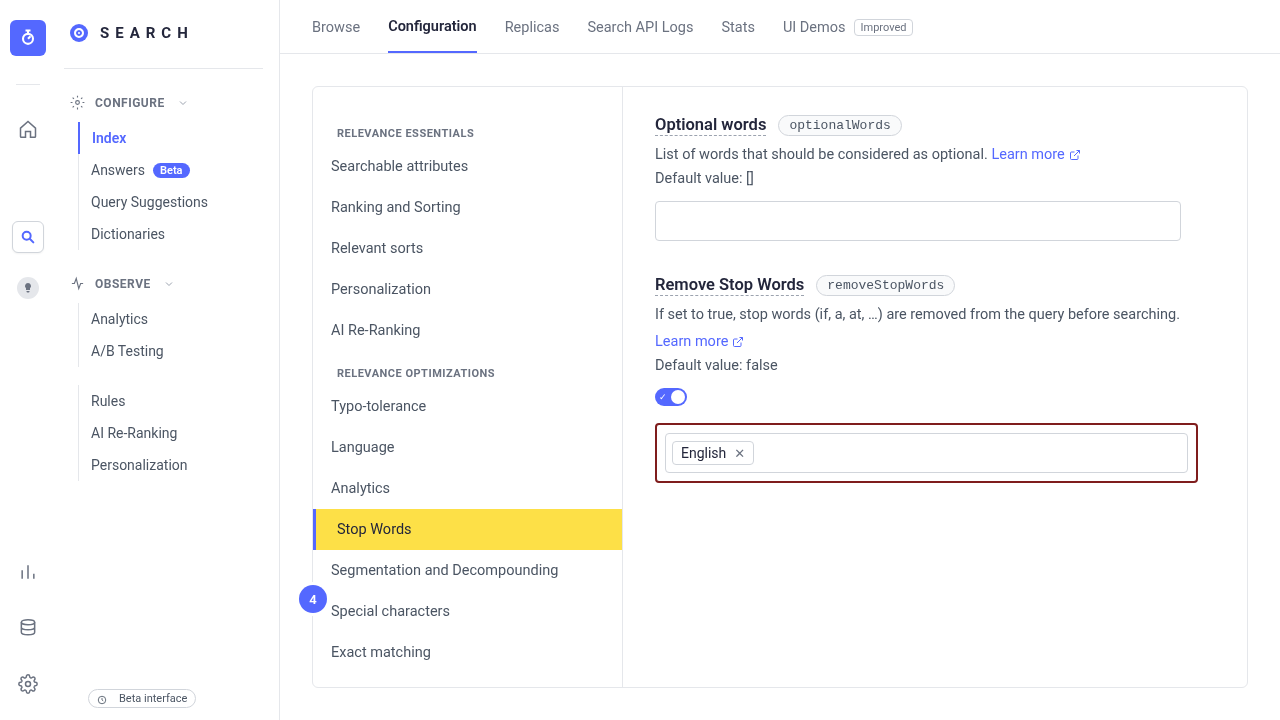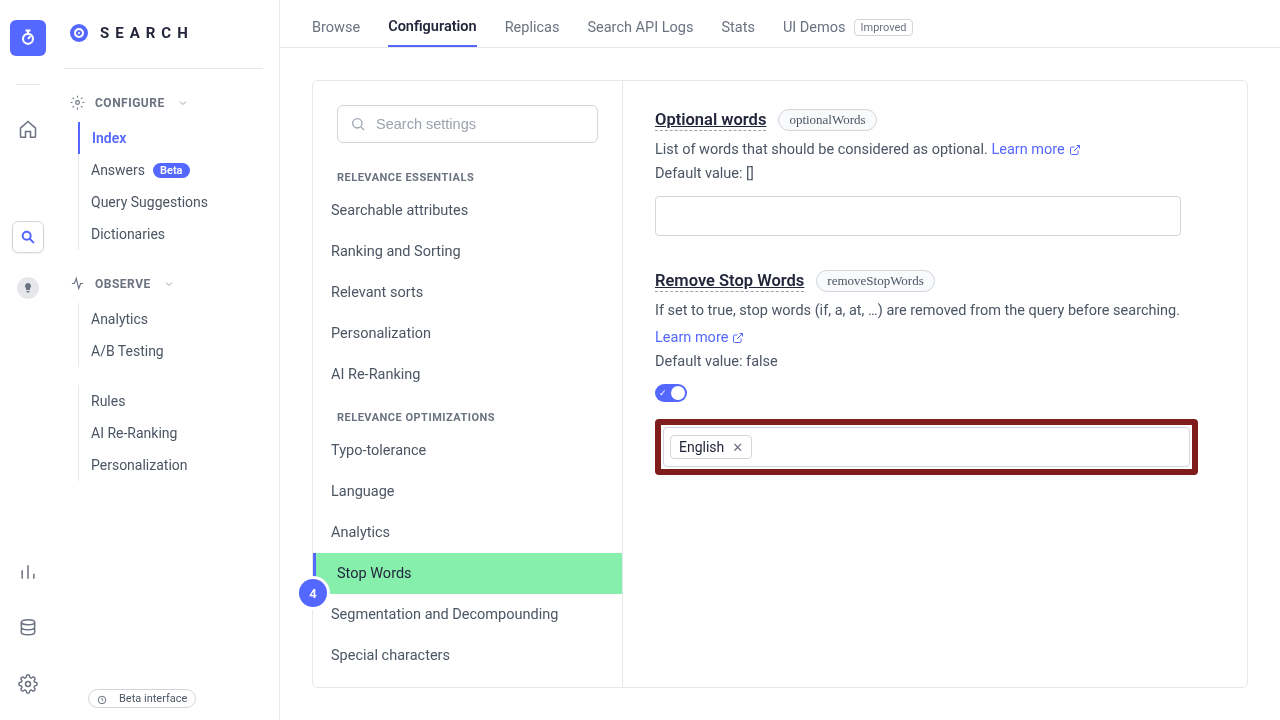--- a/index.html
+++ b/index.html
@@ -28,49 +28,49 @@
 .group-items { border-left: 1px solid #e5e7eb; margin: 4px 0 18px 14px; }
 .group-items .nav-item { display: flex; align-items: center; gap: 8px; padding: 8px 12px; color: #4b5563; cursor: pointer; font-size: 14px; }
 .group-items .nav-item.active { color: #5468ff; font-weight: 600; border-left: 2px solid #5468ff; margin-left: -1px; }
 .badge-beta { background: #5468ff; color: #fff; font-size: 11px; padding: 1px 7px; border-radius: 10px; font-weight: 600; }
 .sidebar .footer { margin-top: auto; padding: 8px 0 0 24px; }
 .beta-pill { display: inline-flex; align-items: flex-end; gap: 12px; border: 1px solid #d1d5db; border-radius: 12px; padding: 2px 8px; font-size: 11px; color: #4b5563; }
 
 
 .main { flex: 1; display: flex; flex-direction: column; }
 .tabs { display: flex; align-items: center; gap: 28px; padding: 18px 32px 0; border-bottom: 1px solid #e5e7eb; }
-.tab { color: #6b7280; padding-bottom: 10px; cursor: pointer; font-size: 14.5px; display: flex; align-items: flex-end; gap: 8px; }
+.tab { color: #6b7280; padding-bottom: 16px; cursor: pointer; font-size: 14.5px; display: flex; align-items: flex-end; gap: 8px; }
 .tab.active { color: #23263b; font-weight: 600; border-bottom: 2px solid #5468ff; }
 .tab .badge-improved { border: 1px solid #d1d5db; border-radius: 4px; padding: 1px 6px; font-size: 11px; color: #6b7280; }
 
 .content { flex: 1; padding: 32px; overflow: hidden; }
 .panel { display: flex; border: 1px solid #e5e7eb; border-radius: 6px; height: 100%; }
 
 .settings-nav { width: 310px; border-right: 1px solid #e5e7eb; padding: 24px; overflow-y: auto; position: relative; }
 .search-box { display: flex; align-items: center; border: 1px solid #d1d5db; border-radius: 6px; padding: 10px 12px; gap: 10px; margin-bottom: 28px; }
 .search-box input { border: none; outline: none; font-size: 14.5px; flex: 1; color: #23263b; }
 .search-box input::placeholder { color: #9ca3af; }
 .section-title { font-size: 11px; font-weight: 700; color: #6b7280; letter-spacing: 0.5px; margin: 16px 0 6px; }
 .snav-item { padding: 12px 18px; margin: 0 -24px; color: #4b5563; cursor: pointer; font-size: 14.5px; }
-.snav-item.active { background: #86efac; color: #23263b; border-left: 3px solid #5468ff; padding-left: 21px; }
+.snav-item.active { background: #fde047; color: #23263b; border-left: 3px solid #5468ff; padding-left: 21px; }
 
 .settings-body { flex: 1; padding: 28px 32px; overflow-y: auto; position: relative; }
 .setting-block { margin-bottom: 34px; }
 .setting-head { display: flex; align-items: center; gap: 12px; margin-bottom: 8px; }
-.setting-title { font-size: 16.5px; font-weight: 600; border-bottom: 1px dashed #9ca3af; padding-bottom: 1px; text-decoration: underline; }
-.code-pill { font-family: Liberation Serif, serif; border: 1px solid #d1d5db; border-radius: 14px; padding: 2px 10px; font-size: 13px; color: #4b5563; background: #f9fafb; }
+.setting-title { font-size: 16.5px; font-weight: 600; border-bottom: 1px dashed #9ca3af; padding-bottom: 1px; }
+.code-pill { font-family: Liberation Mono, monospace; border: 1px solid #d1d5db; border-radius: 14px; padding: 2px 10px; font-size: 13px; color: #4b5563; background: #f9fafb; }
 .setting-desc { color: #4b5563; font-size: 14.5px; line-height: 1.55; margin-bottom: 4px; }
 .learn-more { color: #5468ff; text-decoration: none; display: inline-flex; align-items: center; gap: 4px; }
 .default-val { color: #4b5563; font-size: 14.5px; margin-bottom: 14px; }
 .text-input { width: 94%; border: 1px solid #d1d5db; border-radius: 4px; height: 40px; padding: 0 12px; font-size: 14px; }
 .toggle { width: 32px; height: 18px; background: #5468ff; border-radius: 10px; position: relative; cursor: pointer; display: inline-flex; align-items: center; }
 .toggle::after { content:""; position:absolute; right:2px; width:14px; height:14px; background:#fff; border-radius:50%; }
 .toggle .check { position:absolute; left:4px; color:#fff; font-size:9px; line-height:1; }
 
-.highlight-box { border: 6px solid #7f1d1d; border-radius: 4px; padding: 2px; width: 97%; margin-top: 14px; }
+.highlight-box { border: 2px solid #7f1d1d; border-radius: 4px; padding: 8px; width: 97%; margin-top: 14px; }
 .tag-field { border: 1px solid #d1d5db; border-radius: 4px; min-height: 40px; padding: 6px; display: flex; align-items: center; gap: 6px; }
 .tag-chip { border: 1px solid #d1d5db; border-radius: 4px; padding: 3px 8px; display: flex; align-items: center; gap: 8px; font-size: 14px; background: #fff; }
 .tag-chip .x { cursor: pointer; color: #6b7280; font-size: 13px; }
 
 .step-dot { position: absolute; width: 28px; height: 28px; background: #5468ff; color: #fff; border-radius: 50%; display: flex; align-items: center; justify-content: center; font-size: 13px; font-weight: 600; z-index: 5; box-shadow: 0 0 0 3px #fff; }
 
 svg { display: block; }
 </style>
 </head>
 <body>
@@ -214,27 +214,20 @@
         </div>
         <div class="tab">
           <span>UI Demos</span>
           <span class="badge-improved">Improved</span>
         </div>
       </div>
     <div class="content">
       <div class="panel" style="position:relative">
         <div class="step-dot" style="left:-14px; top:498px">4</div>
         <div class="settings-nav">
-          <div class="search-box">
-            <svg width="16" height="16" viewBox="0 0 24 24" fill="none" stroke="#9ca3af" stroke-width="2">
-                <circle cx="11" cy="11" r="7"></circle>
-                <path d="m21 21-4.3-4.3"></path>
-              </svg>
-            <input type="text" placeholder="Search settings" style="">
-          </div>
           <div id="settings-nav-list">
               <div class="section-title">RELEVANCE ESSENTIALS</div>
               <div class="snav-item">Searchable attributes</div>
               <div class="snav-item">Ranking and Sorting</div>
               <div class="snav-item">Relevant sorts</div>
               <div class="snav-item">Personalization</div>
               <div class="snav-item">AI Re-Ranking</div>
               <div class="section-title">RELEVANCE OPTIMIZATIONS</div>
               <div class="snav-item">Typo-tolerance</div>
               <div class="snav-item">Language</div>

